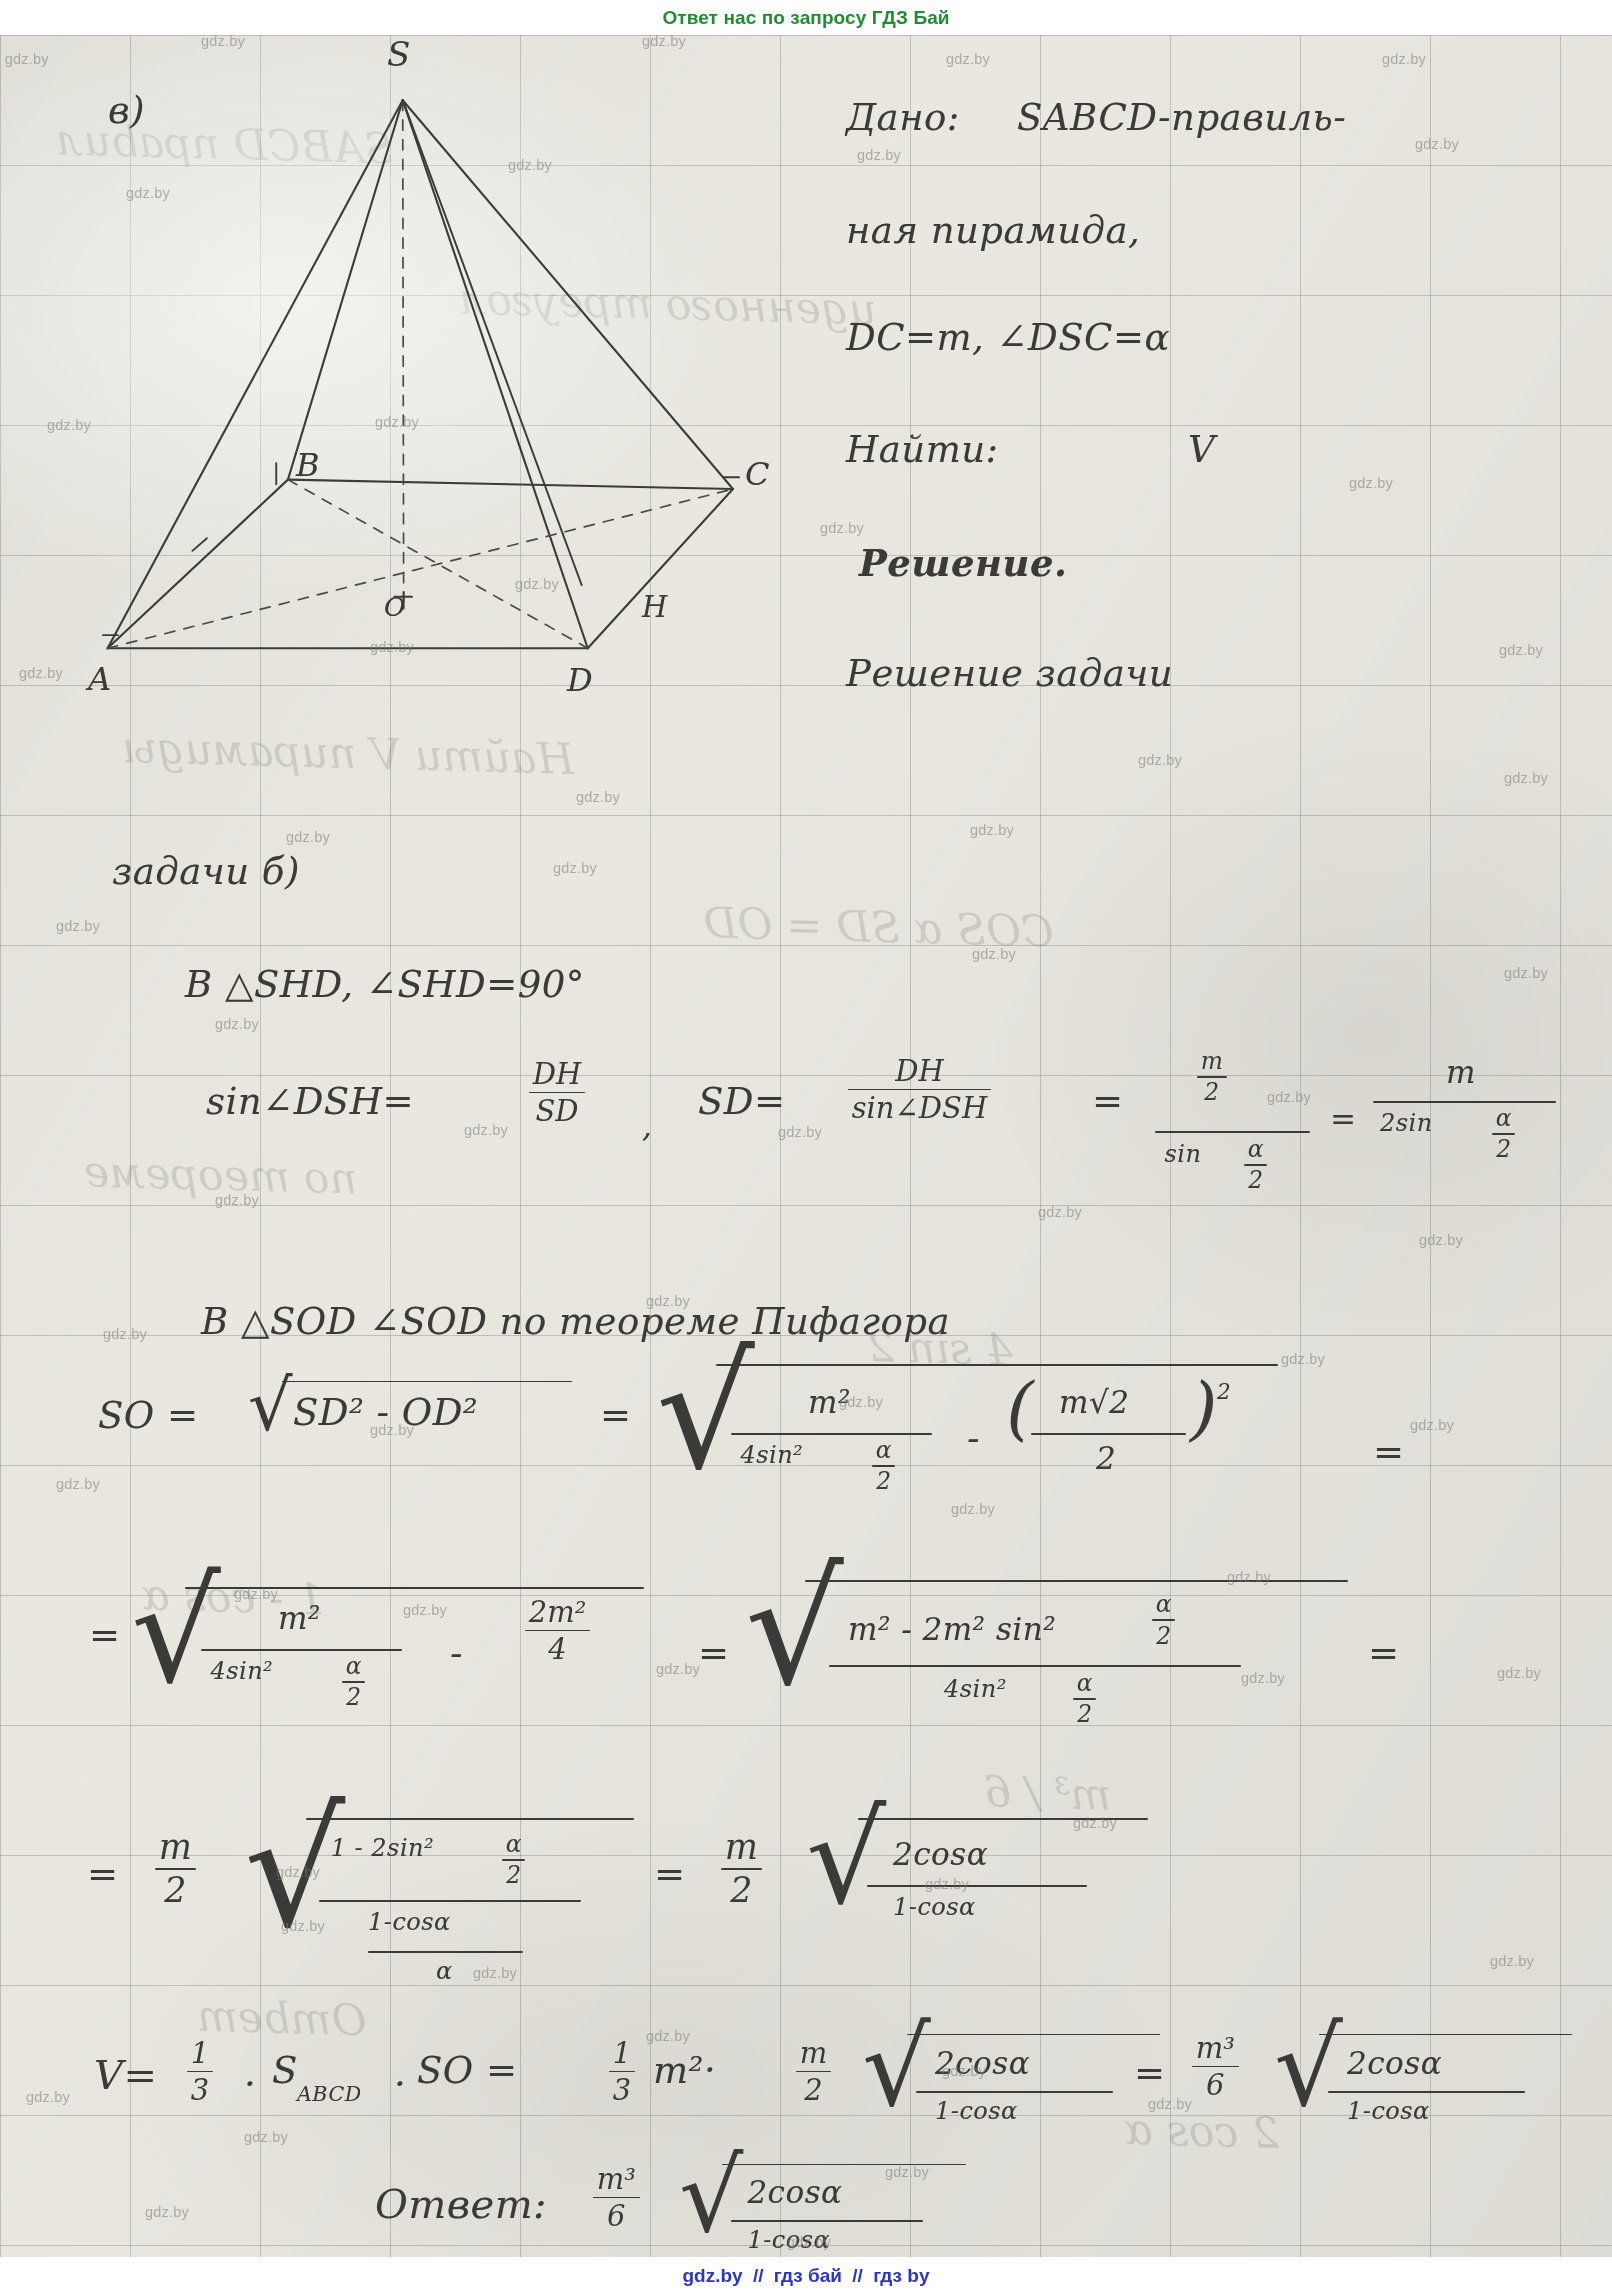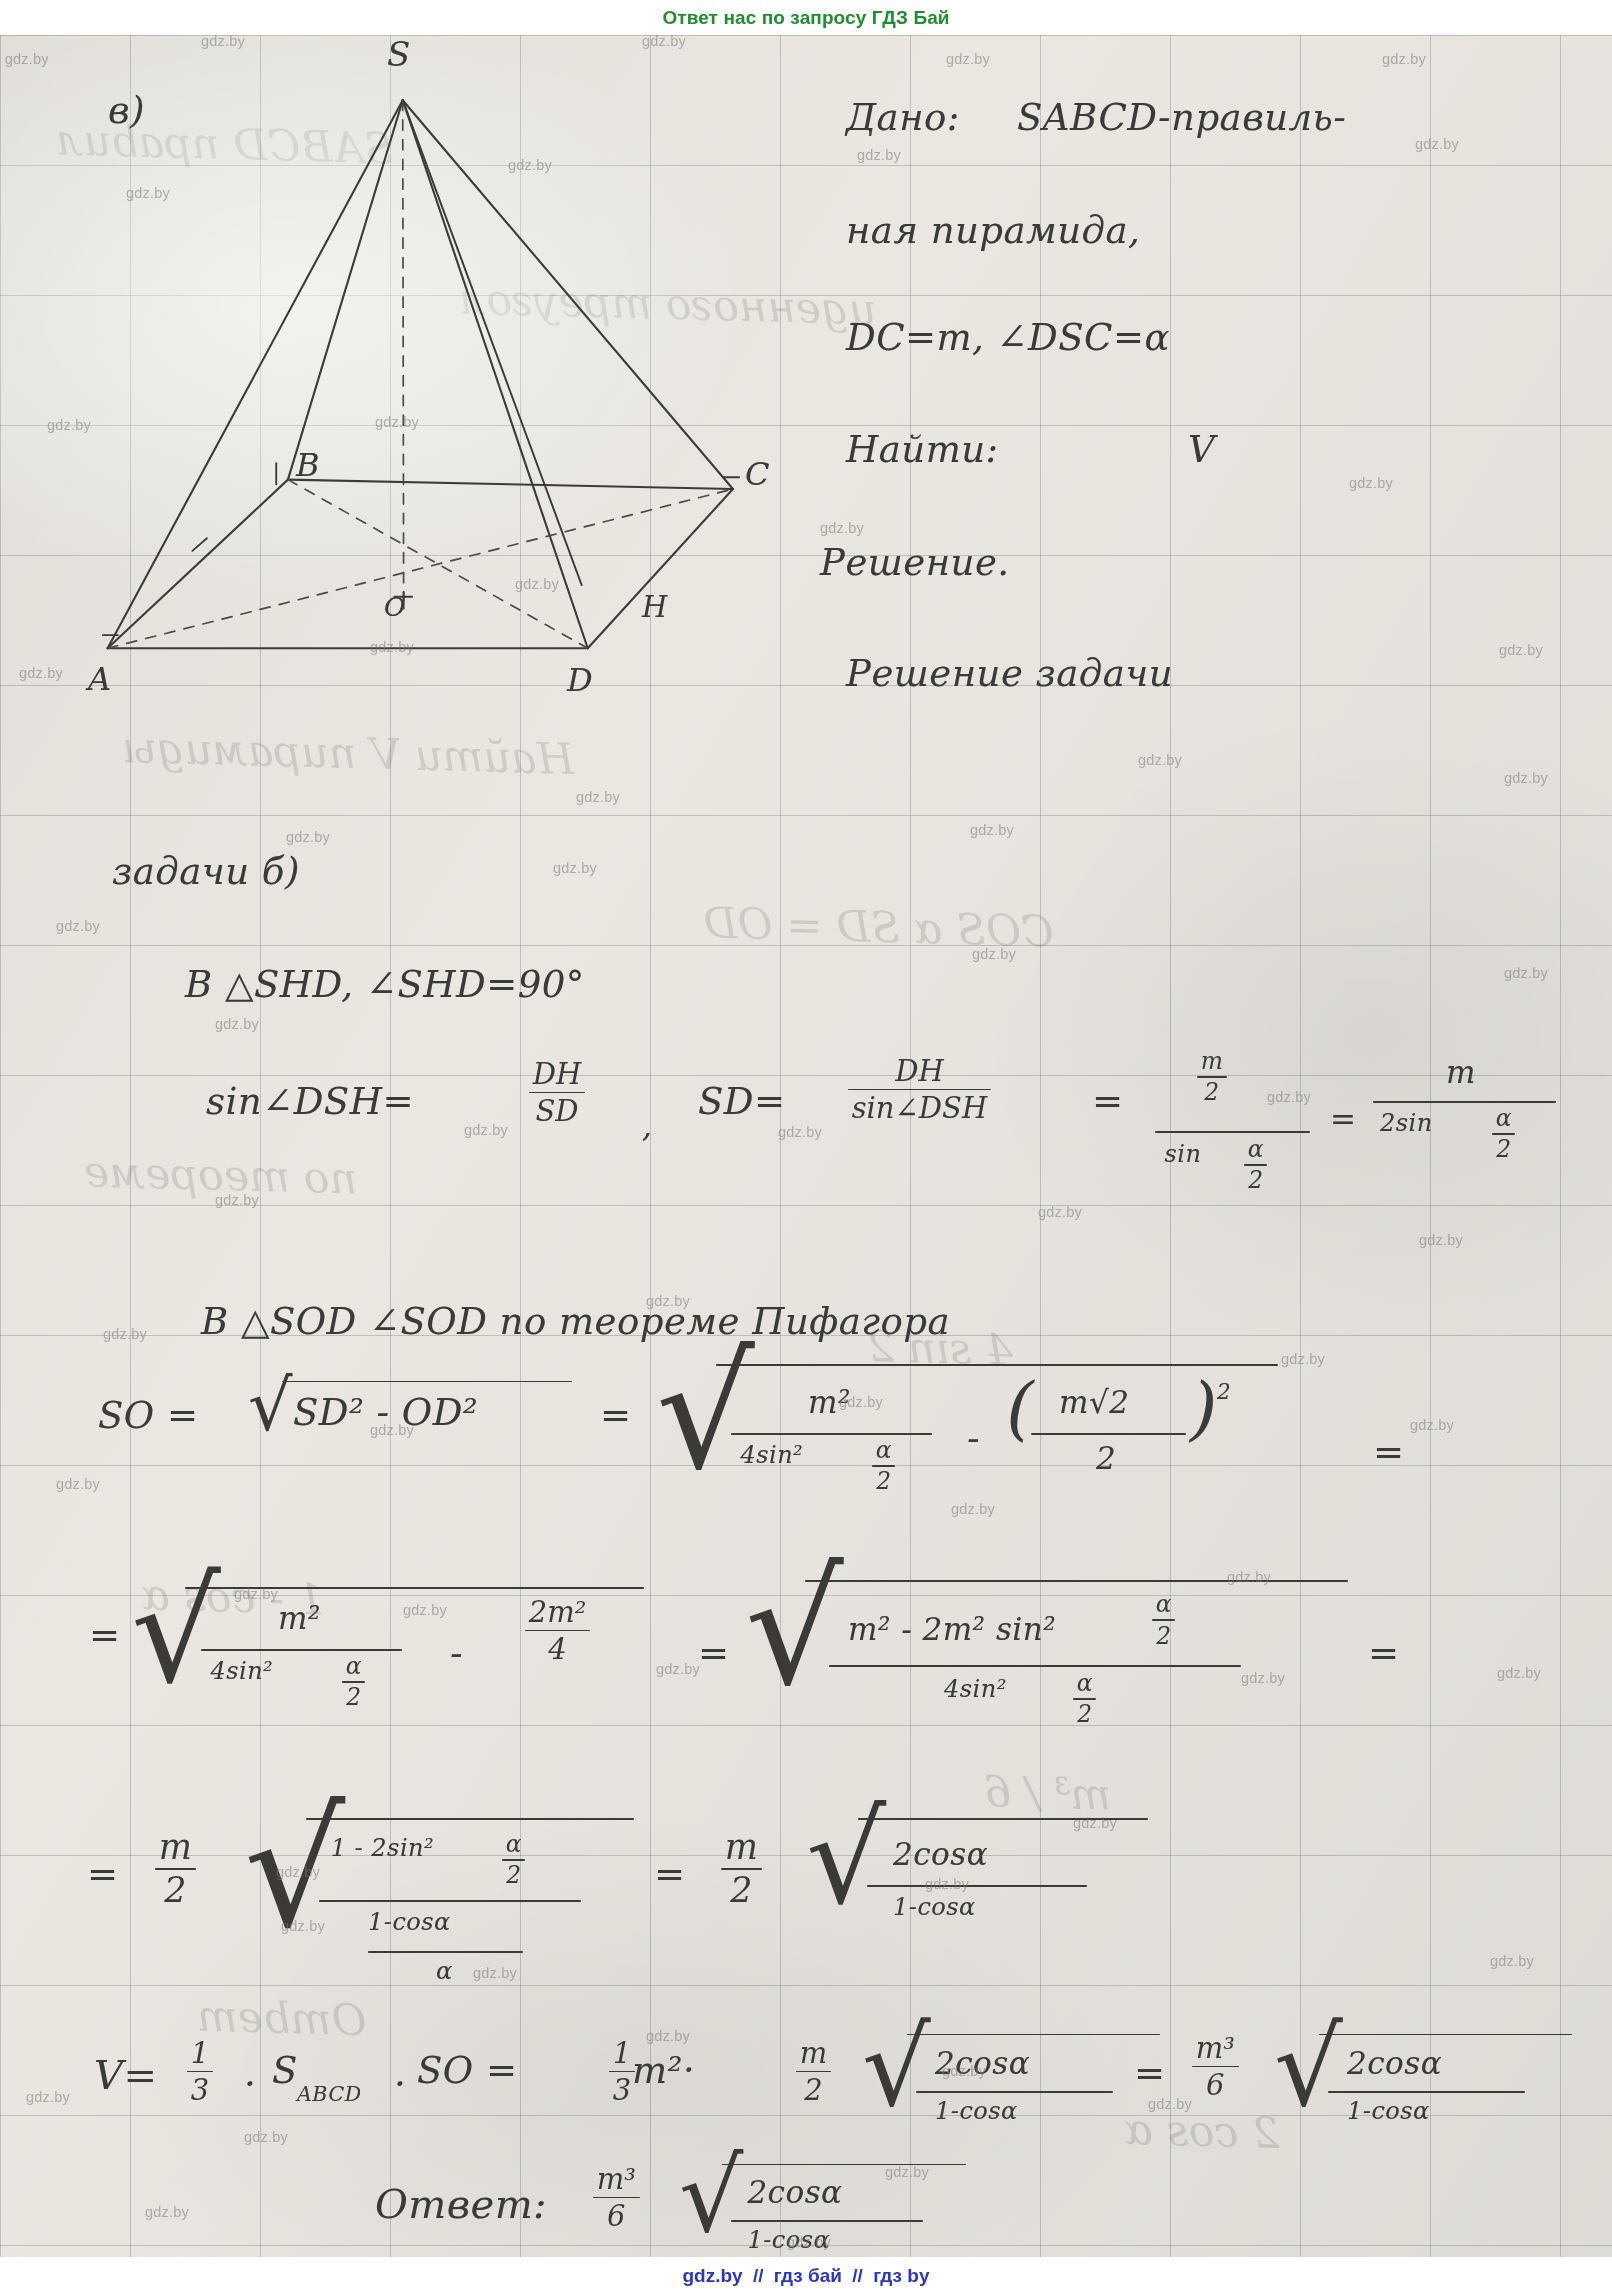--- a/index.html
+++ b/index.html
@@ -275,21 +275,21 @@
   </div>
 
   <span class="hw lg" style="left:108px; top:54px;">в)</span>
 
   <span class="hw lg" style="left:846px; top:61px;">Дано:</span>
   <span class="hw lg" style="left:1017px; top:61px;">SABCD-правиль-</span>
   <span class="hw lg" style="left:846px; top:174px;">ная пирамида,</span>
   <span class="hw lg" style="left:846px; top:281px;">DC=m, ∠DSC=α</span>
   <span class="hw lg" style="left:846px; top:393px;">Найти:</span>
   <span class="hw lg" style="left:1188px; top:393px;">V</span>
-  <span class="hw lg" style="left:820px; top:506px;">Решение.</span>
+  <span class="hw lg" style="left:859px; top:506px;font-weight:bold;">Решение.</span>
 
   <span class="hw lg" style="left:846px; top:617px;">Решение задачи</span>
   <span class="hw lg" style="left:112px; top:815px;">задачи б)</span>
 
   <span class="hw lg" style="left:185px; top:928px;">В △SHD, ∠SHD=90°</span>
 
   <span class="hw lg" style="left:206px; top:1045px;">sin∠DSH=</span>
 
   <div class="frac f-md" style="left:529px; top:1024px;">
     <span class="num">DH</span>
@@ -486,21 +486,21 @@
   <span class="hw sm" style="left:297px; top:2047px; font-size:20.6px;">ABCD</span>
   <span class="hw lg" style="left:394px; top:2028px;">·</span>
   <span class="hw lg" style="left:417px; top:2014px;">SO =</span>
 
   <div class="frac f-md" style="left:609px; top:2003px;">
     <span class="num">1</span>
     <span class="bar"></span>
     <span class="den">3</span>
   </div>
 
-  <span class="hw lg" style="left:632px; top:2014px;text-align:center;">m²·</span>
+  <span class="hw lg" style="left:653px; top:2014px;text-align:center;">m²·</span>
 
   <div class="frac f-md" style="left:796px; top:2003px;">
     <span class="num">m</span>
     <span class="bar"></span>
     <span class="den">2</span>
   </div>
 
   <div class="radical" style="left:862px; top:1991px; font-size:31px; width:319px; height:126px;">
     <span class="rad-sign" style="font-size:108px; line-height:0.78;">√</span>
     <span class="rad-bar" style="left:45px; top:7.5px; width:253px;"></span>

